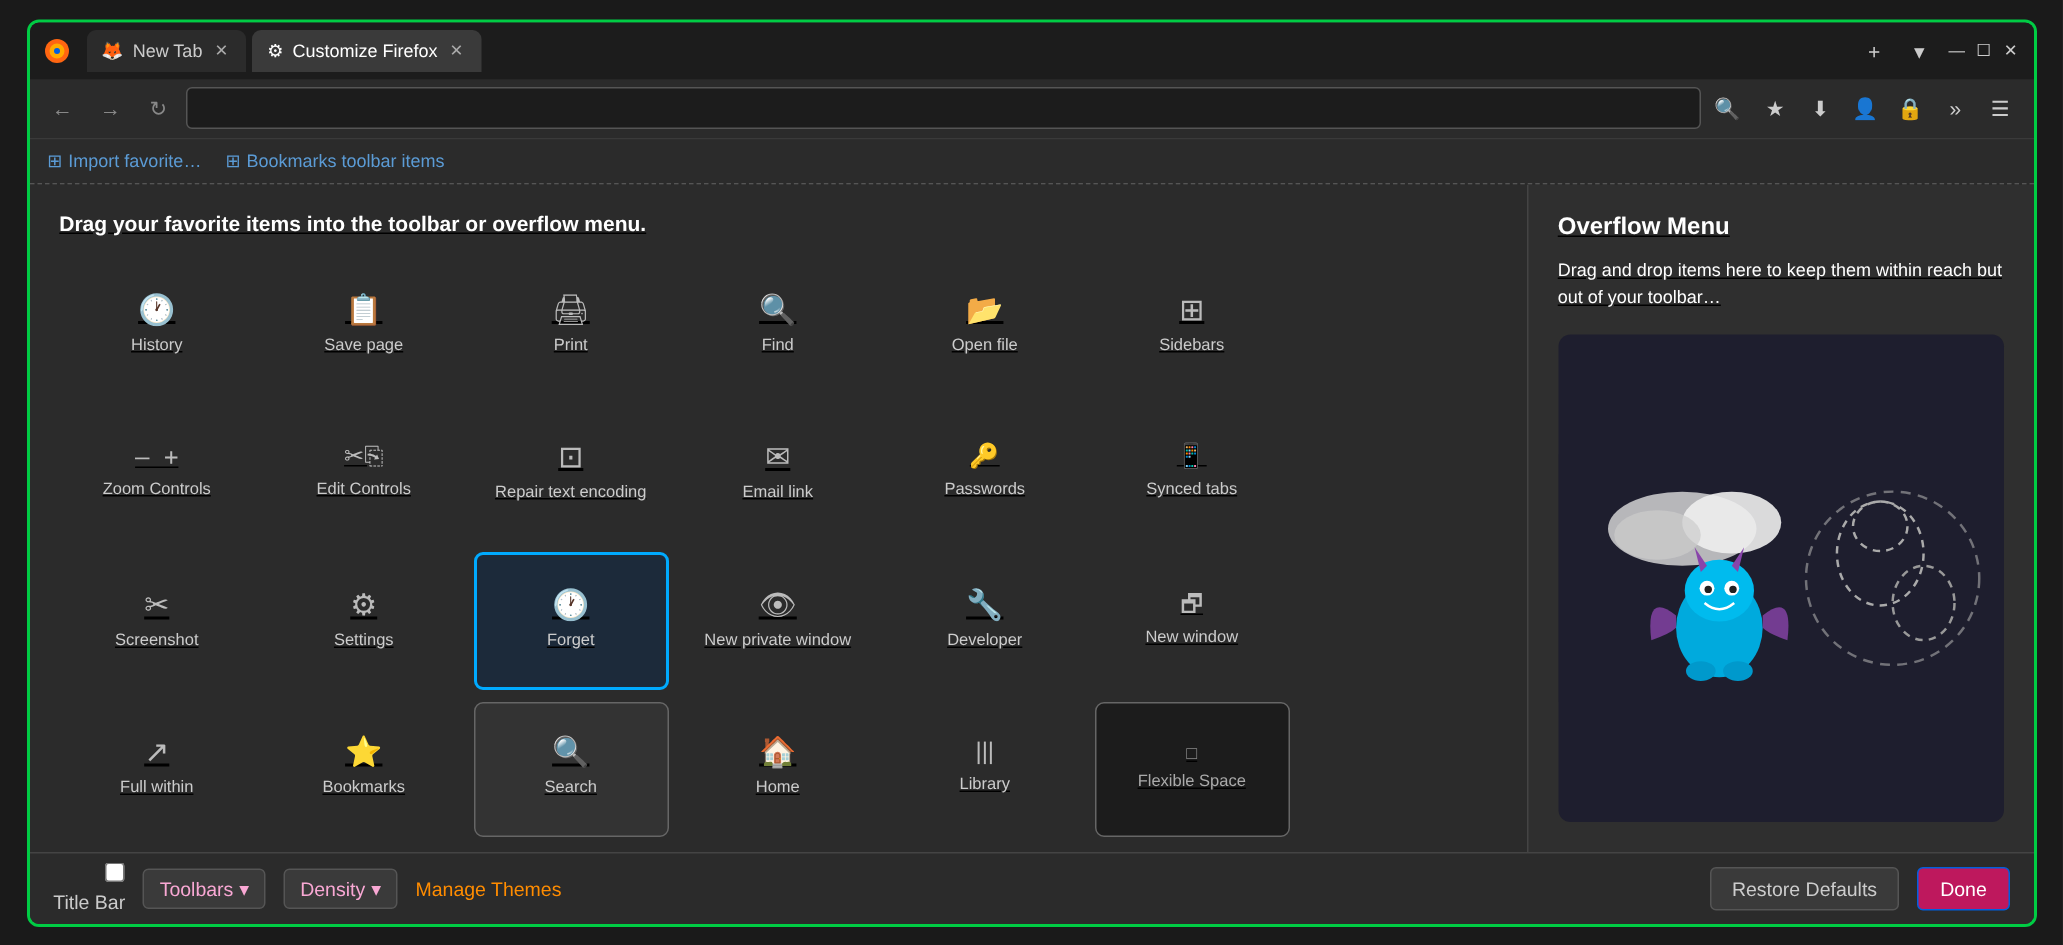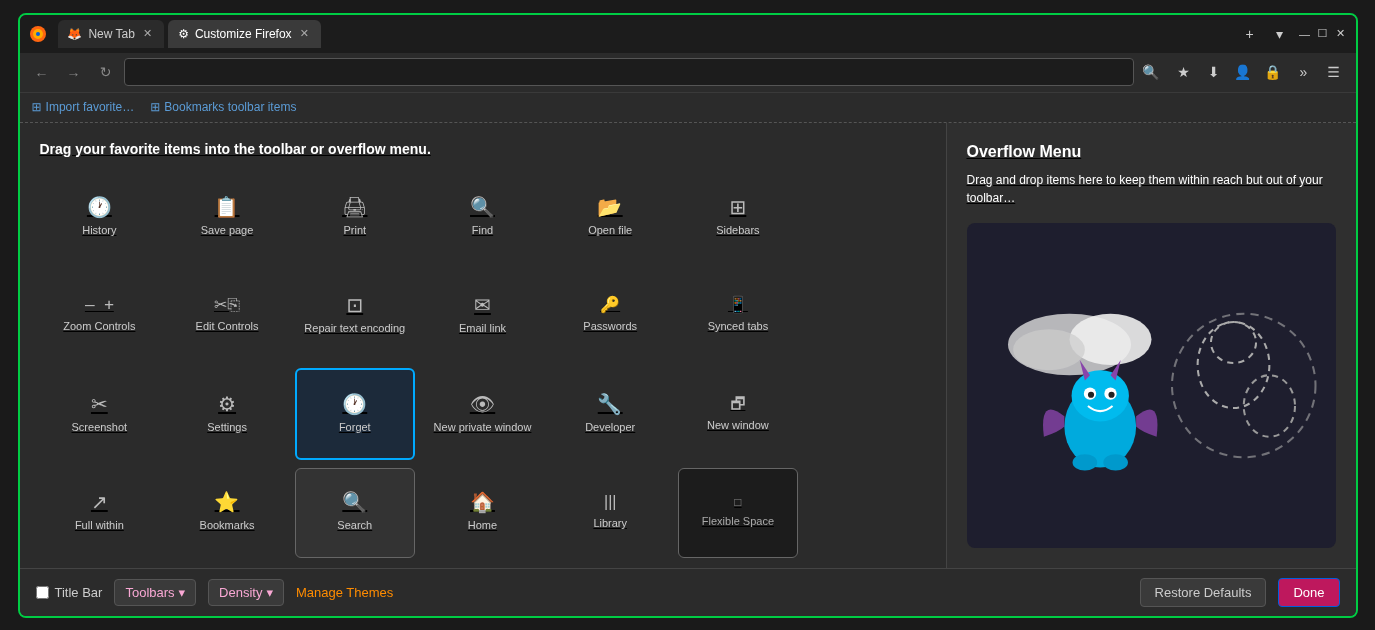--- a/index.html
+++ b/index.html
@@ -216,21 +216,21 @@
       line-height: 1;
     }
     .grid-item .item-label {
       font-size: 11px;
       color: #ccc;
       text-align: center;
       line-height: 1.3;
     }
     
     .overflow-panel {
-      width: 410px;
+      width: 338px;
       background: #2f2f2f;
       border-left: 1px solid #444;
       padding: 20px;
       display: flex;
       flex-direction: column;
     }
     .overflow-title {
       font-size: 16px;
       font-weight: bold;
       color: #fff;
@@ -257,25 +257,26 @@
       background: #2b2b2b;
       border-top: 1px solid #444;
       height: 48px;
       display: flex;
       align-items: center;
       padding: 0 16px;
       gap: 12px;
     }
     .checkbox-wrapper {
       display: flex;
-      align-items: center;
+      align-items: flex-end;
       gap: 6px;
       color: #ccc;
       font-size: 13px;
       cursor: pointer;
+      flex-direction: column;
     }
     .checkbox-wrapper input { cursor: pointer; }
     .dropdown-btn {
       background: #3a3a3a;
       border: 1px solid #555;
       border-radius: 4px;
       color: #f9a8d4;
       font-size: 13px;
       padding: 5px 10px;
       cursor: pointer;

